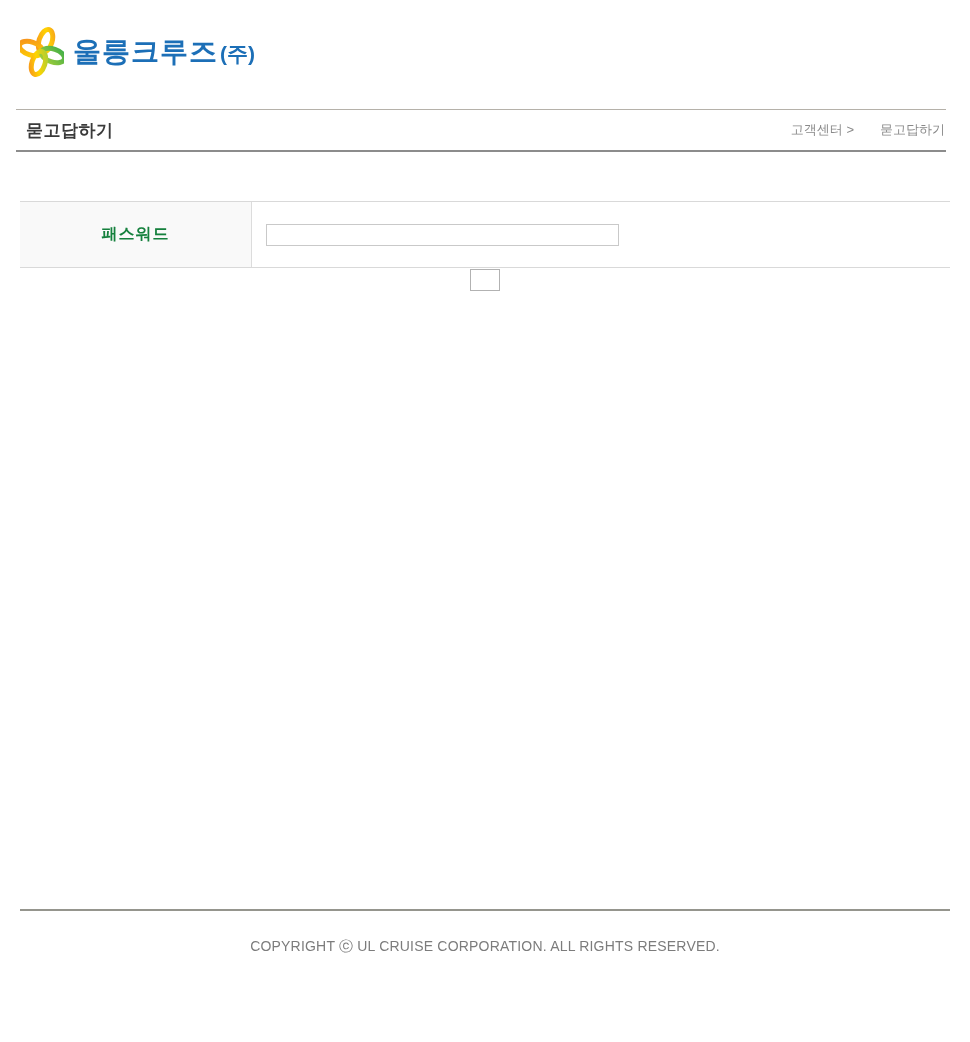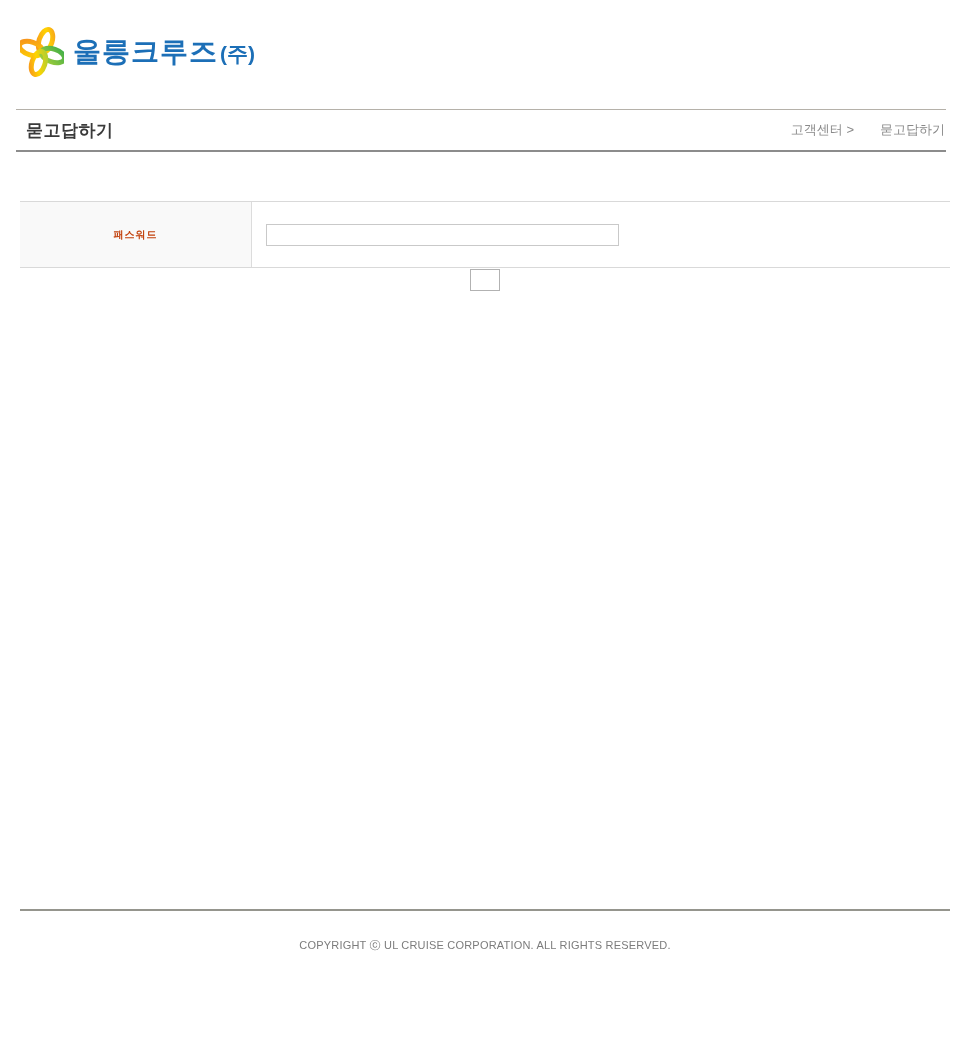--- a/index.html
+++ b/index.html
@@ -90,23 +90,23 @@
     border-top: 1px solid #d9d9d9;
     border-bottom: 1px solid #d9d9d9;
   }
   .form-label-cell {
     width: 232px;
     background: #f9f9f9;
     border-right: 1px solid #dcdcdc;
     display: flex;
     align-items: center;
     justify-content: center;
-    font-size: 10px;
+    font-size: 16px;
     font-weight: bold;
-    color: #c2410c;
+    color: #15803d;
     letter-spacing: 1px;
     text-align: right;
   }
   .form-input-cell {
     flex: 1;
     display: flex;
     align-items: center;
     padding-left: 14px;
   }
   .password-input {
@@ -145,21 +145,21 @@
     width: 930px;
     height: 2px;
     background: #95958d;
   }
   .footer-text {
     position: absolute;
     top: 938px;
     left: 0;
     width: 970px;
     text-align: center;
-    font-size: 11px;
+    font-size: 14px;
     color: #7c7c7c;
     letter-spacing: 0.2px;
   }
 </style>
 </head>
 <body>
 
 <div class="page">
 
   <div class="logo">

